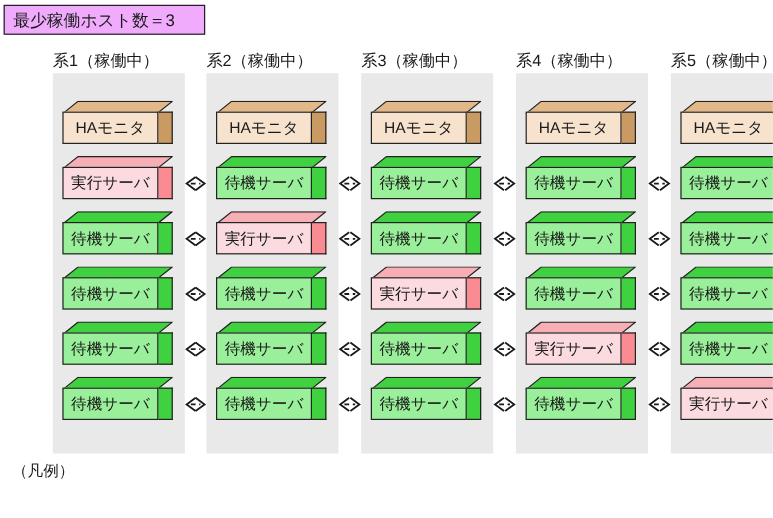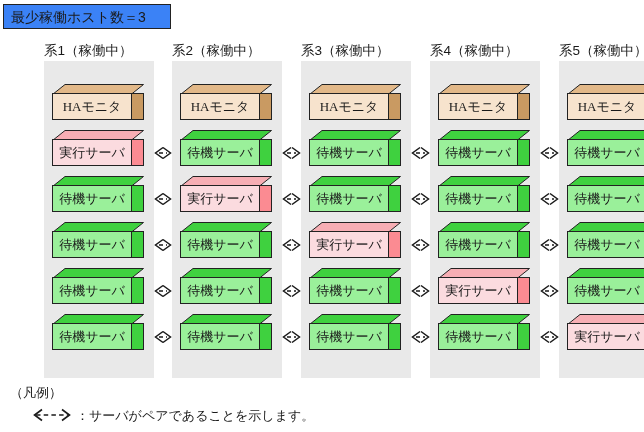--- a/index.html
+++ b/index.html
@@ -17,21 +17,21 @@
   }
 
   
   #title-box {
     position: absolute;
     left: 3px;
     top: 4px;
     width: 168px;
     height: 25px;
     border: 1px solid #222222;
-    background: #3b82f6;
+    background: #f0abfc;
     box-sizing: border-box;
     display: flex;
     align-items: center;
     padding-left: 7px;
   }
   #title-box .txt {
     font-size: 14px;
     line-height: 1;
     white-space: nowrap;
   }
@@ -97,21 +97,20 @@
     position: absolute;
     left: 0;
     top: 9px;
     width: 80px;
     height: 27px;
     border: 1px solid #222222;
     box-sizing: border-box;
     display: flex;
     align-items: center;
     justify-content: center;
-    font-family: Liberation Serif, serif;
   }
   .box3d .face .lbl {
     font-size: 13px;
     line-height: 1;
     white-space: nowrap;
   }
 
   
   .box3d.monitor .face { background: #f7e3cd; }
   .box3d.monitor .side { background: #c99a62; }
@@ -668,23 +667,13 @@
       <svg width="19" height="14" viewBox="0 0 19 14">
         <line x1="5" y1="7" x2="14" y2="7" stroke="#1a1a1a" stroke-width="1.5" stroke-dasharray="4,3"></line>
         <polyline points="9,1.5 1.5,7 9,12.5" fill="none" stroke="#1a1a1a" stroke-width="1.5"></polyline>
         <polyline points="10,1.5 17.5,7 10,12.5" fill="none" stroke="#1a1a1a" stroke-width="1.5"></polyline>
       </svg>
     </div>
   </div>
 
 <div id="legend">
   <div id="legend-title">（凡例）</div>
-  <div id="legend-row">
-    <span id="legend-arrow">
-      <svg width="44" height="14" viewBox="0 0 44 14">
-        <line x1="6" y1="7" x2="38" y2="7" stroke="#1a1a1a" stroke-width="1.6" stroke-dasharray="4.5,3.2"></line>
-        <polyline points="12,1.5 4.5,7 12,12.5" fill="none" stroke="#1a1a1a" stroke-width="1.6"></polyline>
-        <polyline points="32,1.5 39.5,7 32,12.5" fill="none" stroke="#1a1a1a" stroke-width="1.6"></polyline>
-      </svg>
-    </span>
-    <span id="legend-text">：サーバがペアであることを示します。</span>
-  </div>
 </div>
 
 </body></html>

